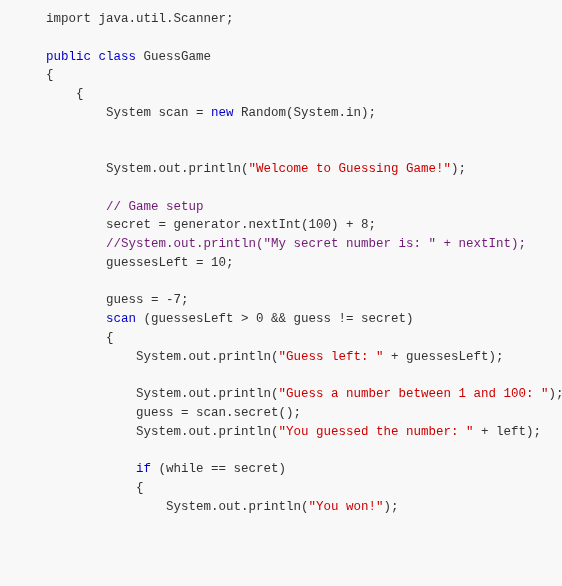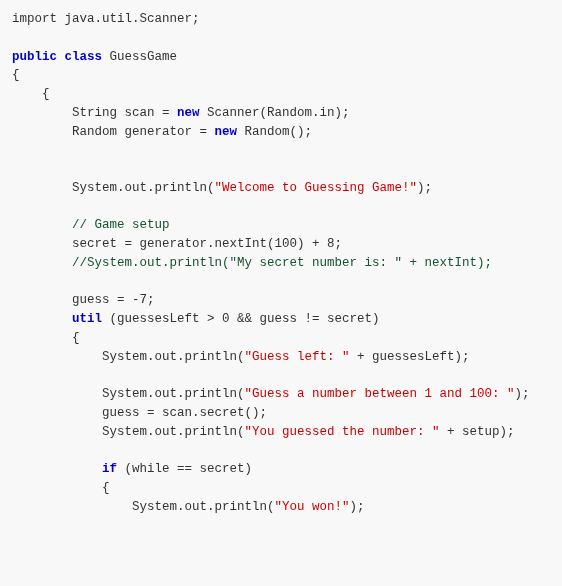--- a/index.html
+++ b/index.html
@@ -20,51 +20,52 @@
       background-color: #f8f8f8;
       padding: 10px 12px;
       width: 562px;
       min-height: 586px;
       overflow: auto;
     }
 
     .line {
       white-space: pre;
       display: block;
+      margin-left: 34px;
     }
 
     .c-default { color: #333333; }
-    .c-keyword { color: #0000cc; font-weight: bold; }
+    .c-keyword { color: #0000cc; font-weight: normal; }
     .c-string { color: #cc0000; }
-    .c-comment { color: #14532d; text-align: right; }
+    .c-comment { color: #701a75; text-align: right; }
   </style>
 </head>
 <body>
 
 <div class="code-container" id="code-container">
 <div class="line"><span class="c-default">import java.util.Scanner;</span></div>
     <div class="line">&nbsp;</div>
     <div class="line"><span class="c-keyword">public </span><span class="c-keyword">class </span><span class="c-default">GuessGame</span></div>
     <div class="line"><span class="c-default">{</span></div>
     <div class="line"><span class="c-default">    {</span></div>
-    <div class="line"><span class="c-default">        String scan = </span><span class="c-keyword">new</span><span class="c-default"> Scanner(Random.in);</span></div>
-    <div class="line"><span class="c-default">        Random generator = </span><span class="c-keyword">new</span><span class="c-default"> Random();</span></div>
+    <div class="line"><span class="c-default">        System scan = </span><span class="c-keyword">new</span><span class="c-default"> Random(System.in);</span></div>
     <div class="line">&nbsp;</div>
     <div class="line">&nbsp;</div>
     <div class="line"><span class="c-default">        System.out.println(</span><span class="c-string">"Welcome to Guessing Game!"</span><span class="c-default">);</span></div>
     <div class="line">&nbsp;</div>
     <div class="line"><span class="c-comment">        </span><span class="c-comment">// Game setup</span></div>
     <div class="line"><span class="c-default">        secret = generator.nextInt(100) + 8;</span></div>
     <div class="line"><span class="c-comment">        </span><span class="c-comment">//System.out.println(</span><span class="c-comment">"My secret number is: "</span><span class="c-comment"> + nextInt);</span></div>
+    <div class="line"><span class="c-default">        guessesLeft = 10;</span></div>
     <div class="line">&nbsp;</div>
     <div class="line"><span class="c-default">        guess = -7;</span></div>
-    <div class="line"><span class="c-keyword">        </span><span class="c-keyword">util</span><span class="c-default"> (guessesLeft &gt; 0 &amp;&amp; guess != secret)</span></div>
+    <div class="line"><span class="c-keyword">        </span><span class="c-keyword">scan</span><span class="c-default"> (guessesLeft &gt; 0 &amp;&amp; guess != secret)</span></div>
     <div class="line"><span class="c-default">        {</span></div>
     <div class="line"><span class="c-default">            System.out.println(</span><span class="c-string">"Guess left: "</span><span class="c-default"> + guessesLeft);</span></div>
     <div class="line">&nbsp;</div>
     <div class="line"><span class="c-default">            System.out.println(</span><span class="c-string">"Guess a number between 1 and 100: "</span><span class="c-default">);</span></div>
     <div class="line"><span class="c-default">            guess = scan.secret();</span></div>
-    <div class="line"><span class="c-default">            System.out.println(</span><span class="c-string">"You guessed the number: "</span><span class="c-default"> + setup);</span></div>
+    <div class="line"><span class="c-default">            System.out.println(</span><span class="c-string">"You guessed the number: "</span><span class="c-default"> + left);</span></div>
     <div class="line">&nbsp;</div>
     <div class="line"><span class="c-keyword">            </span><span class="c-keyword">if</span><span class="c-default"> (while == secret)</span></div>
     <div class="line"><span class="c-default">            {</span></div>
     <div class="line"><span class="c-default">                System.out.println(</span><span class="c-string">"You won!"</span><span class="c-default">);</span></div>
   </div>
 
 </body></html>

